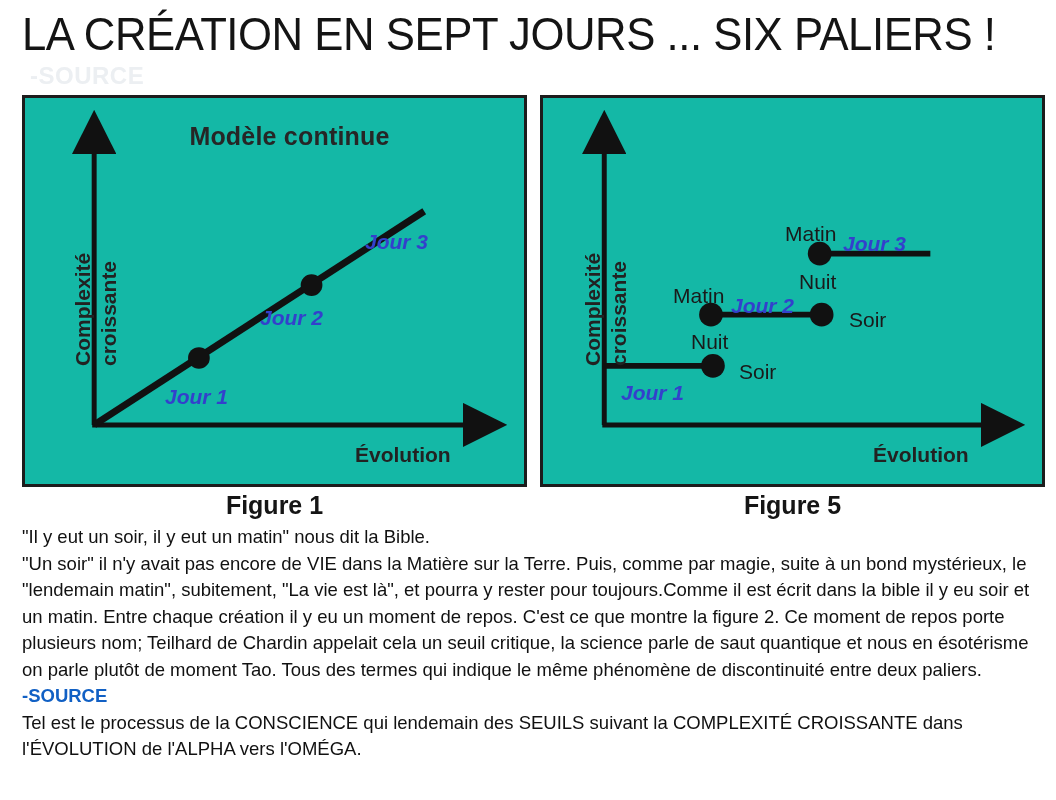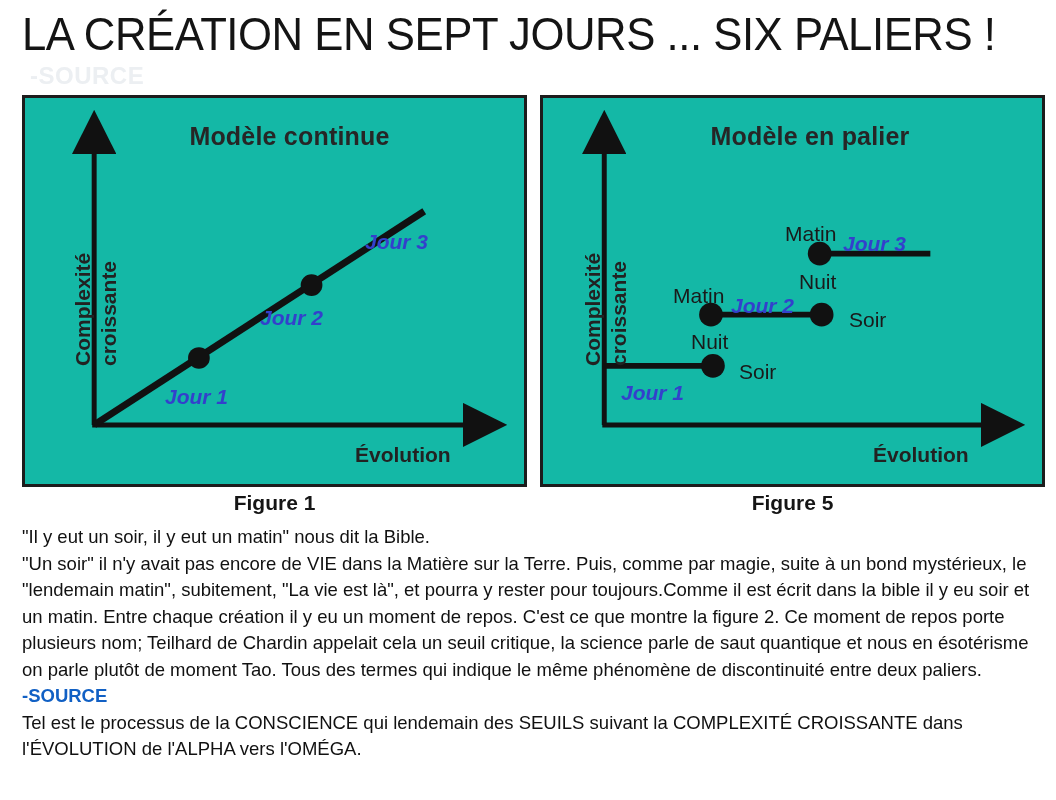--- a/index.html
+++ b/index.html
@@ -110,21 +110,21 @@
     font-size: 21px;
     font-weight: normal;
     color: #1a1a1a;
     white-space: nowrap;
   }
 
   
   .fig-caption {
     position: absolute;
     top: 491px;
-    font-size: 21px;
+    font-size: 25px;
     font-weight: bold;
     color: #151515;
     text-align: center;
   }
   #caption-1 { left: 22px; width: 505px; }
   #caption-2 { left: 540px; width: 505px; }
 
   
   #body-text {
     position: absolute;
@@ -194,21 +194,20 @@
     <circle cx="172" cy="272" r="12" fill="#111111"></circle>
 
     <line x1="170" y1="220" x2="282" y2="220" stroke="#111111" stroke-width="6"></line>
     <circle cx="170" cy="220" r="12" fill="#111111"></circle>
     <circle cx="282" cy="220" r="12" fill="#111111"></circle>
 
     <line x1="280" y1="158" x2="392" y2="158" stroke="#111111" stroke-width="6"></line>
     <circle cx="280" cy="158" r="12" fill="#111111"></circle>
   </svg>
 
-  <div class="fig-title">Modèle en palier</div>
 
   <div class="axis-label-v" style="left:38px; top:268px;">Complexité</div>
   <div class="axis-label-v" style="left:64px; top:268px;">croissante</div>
   <div class="axis-label-h" style="left:330px; top:345px;">Évolution</div>
 
   <div class="day-label" style="left:78px; top:283px;">Jour 1</div>
   <div class="day-label" style="left:188px; top:196px;">Jour 2</div>
   <div class="day-label" style="left:300px; top:134px;">Jour 3</div>
 
   <div class="phase-label" style="left:196px; top:262px;">Soir</div>

